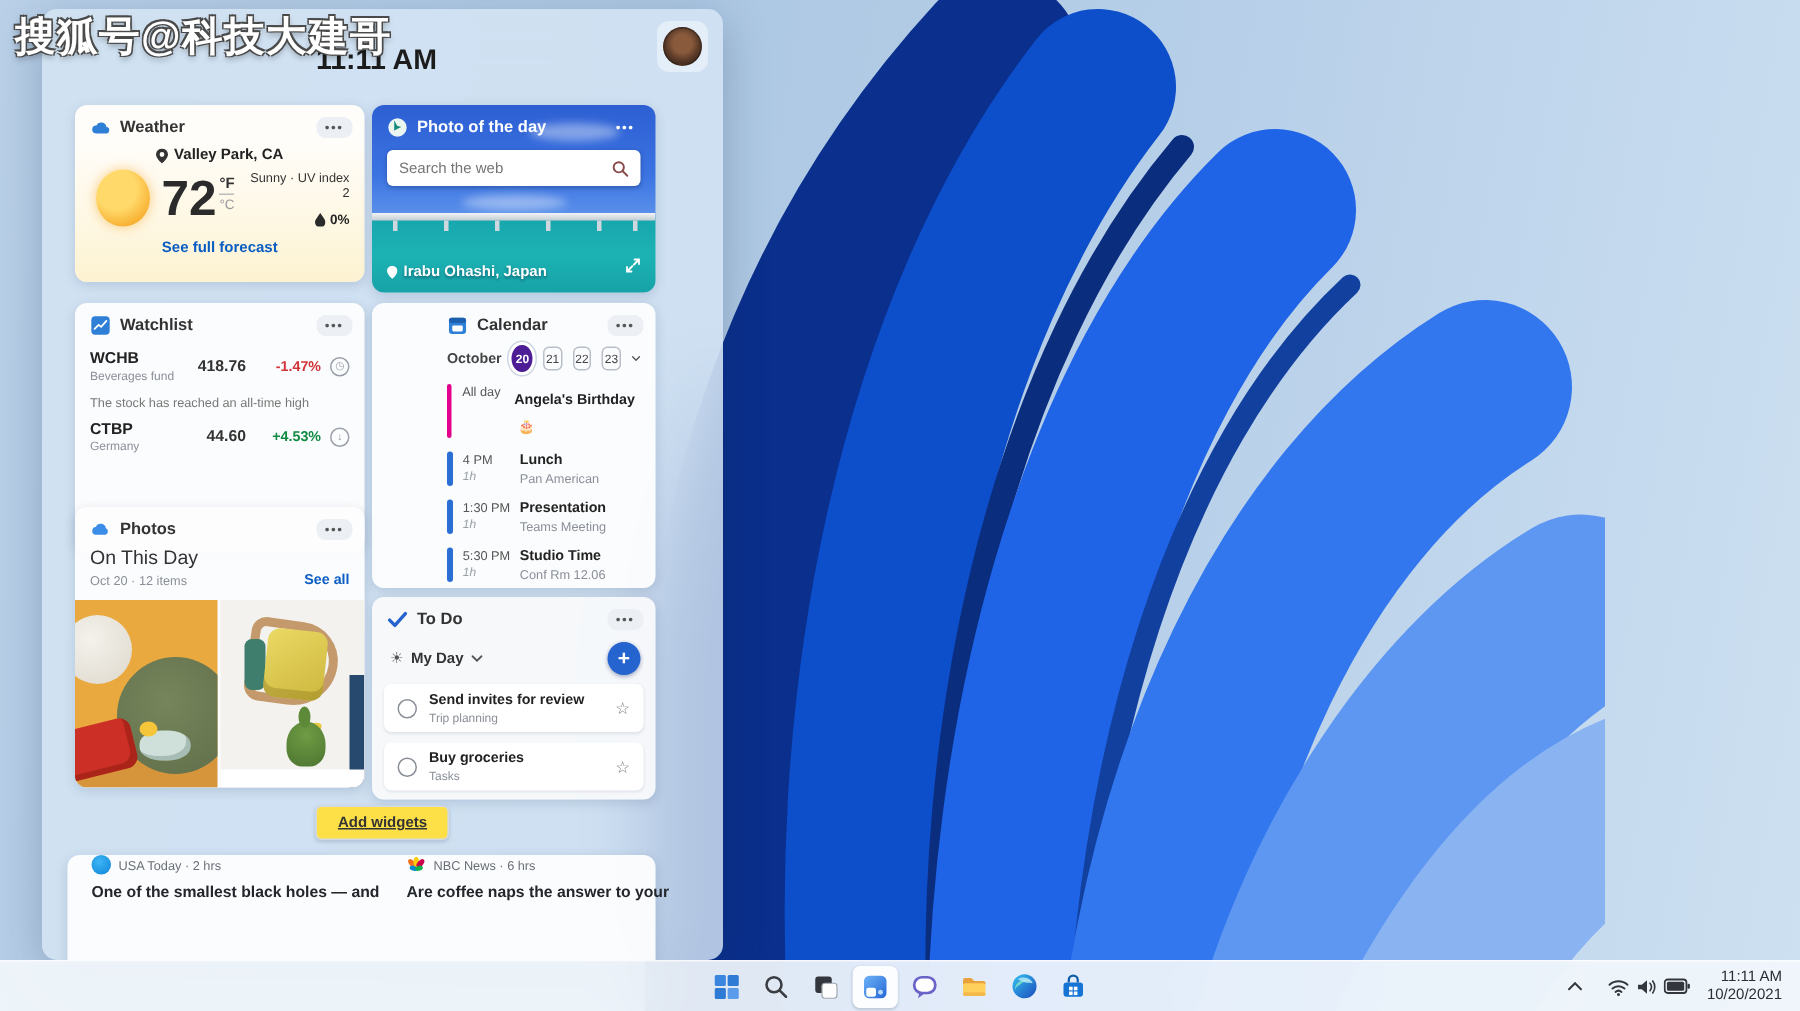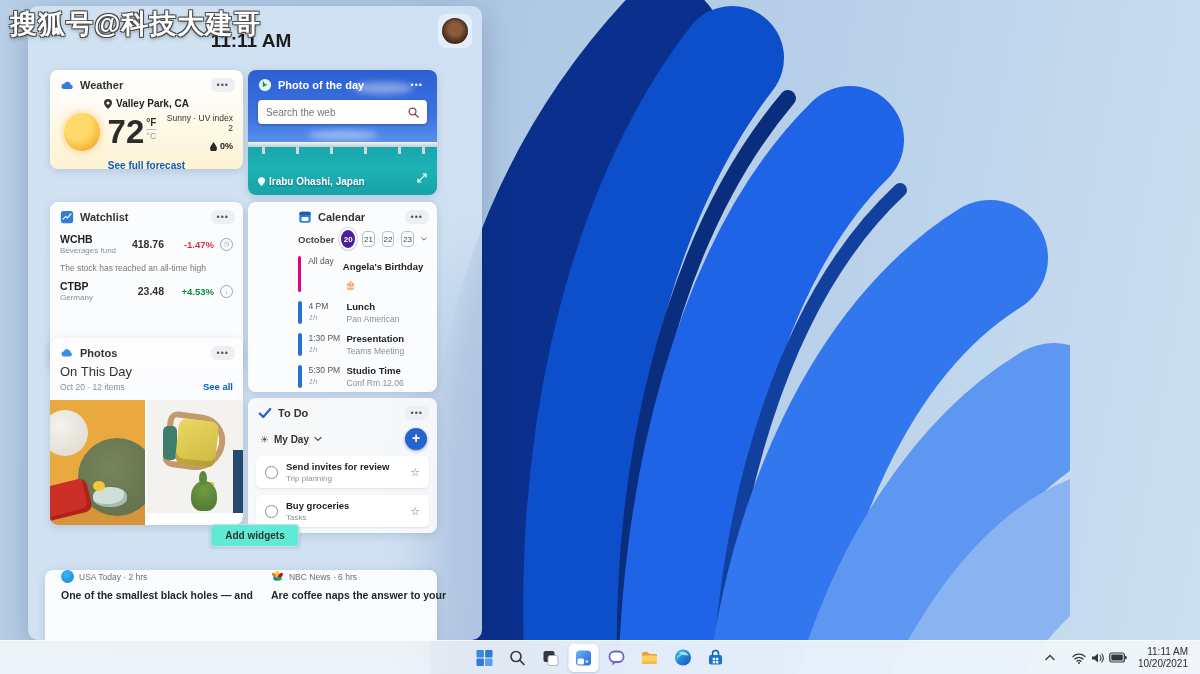--- a/index.html
+++ b/index.html
@@ -52,21 +52,21 @@
   }
   .card-head { display:flex; align-items:center; gap:6px; padding:8px 8px 4px 10px; }
   .card-title { font-size:11px; font-weight:700; color:#333; flex:1; }
   .menu-btn {
     font-size:9px; letter-spacing:1px; color:#555; background:rgba(235,238,243,.95);
     border-radius:6px; padding:2px 6px; cursor:pointer; line-height:10px;
   }
   .w-icon { width:14px; height:14px; flex:0 0 auto; }
 
   
-  #weather { left:22px; top:64px; width:193px; height:99px;
+  #weather { left:22px; top:64px; width:193px; height:118px;
     background:linear-gradient(#fffdfa 20%, #fdf3d2 100%); }
   .wx-loc { display:flex; justify-content:center; align-items:center; gap:4px;
     font-size:10px; font-weight:700; color:#222; margin-top:2px; }
   .wx-main { display:flex; align-items:center; padding:4px 10px 0 14px; gap:8px; }
   .sun {
     width:38px; height:38px; border-radius:50%;
     background:radial-gradient(circle at 38% 35%, #ffd96a 0 40%, #f5a623 85%, #eb9413 100%);
     box-shadow:0 0 8px rgba(245,166,35,.55);
   }
   .wx-temp { display:flex; align-items:flex-start; }
@@ -184,24 +184,25 @@
   .task-row { display:flex; align-items:center; gap:8px; background:#fff; border-radius:5px;
     margin:0 8px 7px 8px; padding:5px 9px; box-shadow:0 1px 2px rgba(20,40,80,.10); cursor:pointer; }
   .task-check { width:13px; height:13px; border:1.3px solid #8a8f98; border-radius:50%; flex:0 0 auto; }
   .task-texts { flex:1; }
   .task-title { font-size:9.5px; font-weight:700; color:#222; }
   .task-sub { font-size:8px; color:#8a8f98; margin-top:2px; }
   .task-star { font-size:11px; color:#777; }
 
   
   .add-widgets {
-    position:absolute; left:50%; top:518px; transform:translateX(-50%);
-    background:#5eead4; border:1px solid #d4dae2; border-radius:4px;
+    position:absolute; left:50%; top:531px; transform:translateX(-50%);
+    background:#fde047; border:1px solid #d4dae2; border-radius:4px;
     font-size:10px; font-weight:700; color:#333; padding:5px 14px; cursor:pointer;
     box-shadow:0 1px 3px rgba(20,40,80,.18);
+    text-decoration:underline;
   }
 
   
   #stories { left:17px; top:564px; width:392px; height:120px; border-radius:8px 8px 0 0; }
   .st-header { font-size:9px; font-weight:700; letter-spacing:1px; color:#3a3f46; padding:12px 16px 10px 16px; }
   .st-grid { display:flex; padding:0 16px; gap:18px; }
   .st-item { flex:1; cursor:pointer; }
   .st-src { display:flex; align-items:center; gap:5px; font-size:8.5px; color:#6a6f78; }
   .st-logo { width:13px; height:13px; border-radius:50%; flex:0 0 auto; }
   .st-logo.usat { background:radial-gradient(circle at 40% 35%, #3db5f5, #0c84d8); }
@@ -330,21 +331,21 @@
       <div class="stock-price">418.76</div>
       <div class="stock-chg chg-neg">-1.47%</div>
       <div class="stock-ico">◷</div>
     </div>
     <div class="stock-note">The stock has reached an all-time high</div>
     <div class="stock-row">
       <div class="stock-id">
         <div class="stock-tkr">CTBP</div>
         <div class="stock-name">Germany</div>
       </div>
-      <div class="stock-price">23.48</div>
+      <div class="stock-price">44.60</div>
       <div class="stock-chg chg-pos">+4.53%</div>
       <div class="stock-ico">↓</div>
     </div>
   </div>
 
   <div class="card" id="calendar">
     <div class="card-head">
       <svg class="w-icon" viewBox="0 0 16 16">
         <rect x="1.5" y="2" width="13" height="12.5" rx="2.5" fill="#2f7fd6"></rect>
         <rect x="1.5" y="2" width="13" height="4" rx="2" fill="#1c5fae"></rect>

